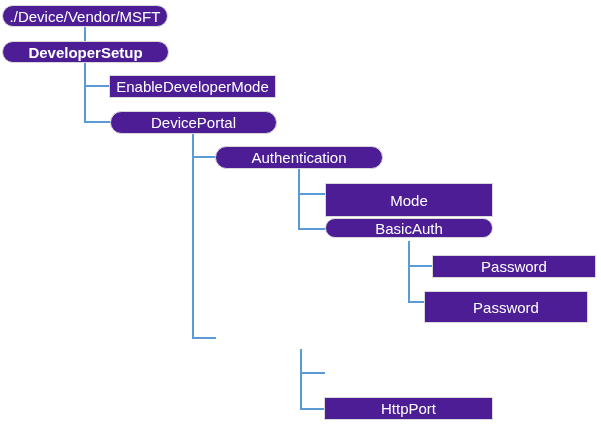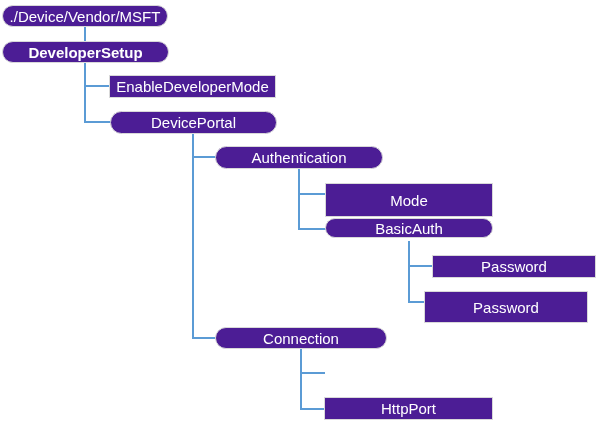--- a/index.html
+++ b/index.html
@@ -89,16 +89,15 @@
 
   <div class="node pill" id="n1">./Device/Vendor/MSFT</div>
   <div class="node pill" id="n2">DeveloperSetup</div>
   <div class="node rect" id="n3">EnableDeveloperMode</div>
   <div class="node pill" id="n4">DevicePortal</div>
   <div class="node pill" id="n5">Authentication</div>
   <div class="node rect" id="n6">Mode</div>
   <div class="node pill" id="n7">BasicAuth</div>
   <div class="node rect" id="n8">Password</div>
   <div class="node rect" id="n9">Password</div>
-  <div class="node pill" id="n10">Connection</div>
   <div class="node rect" id="n11">HttpPort</div>
 
 </div>
 
 </body></html>

